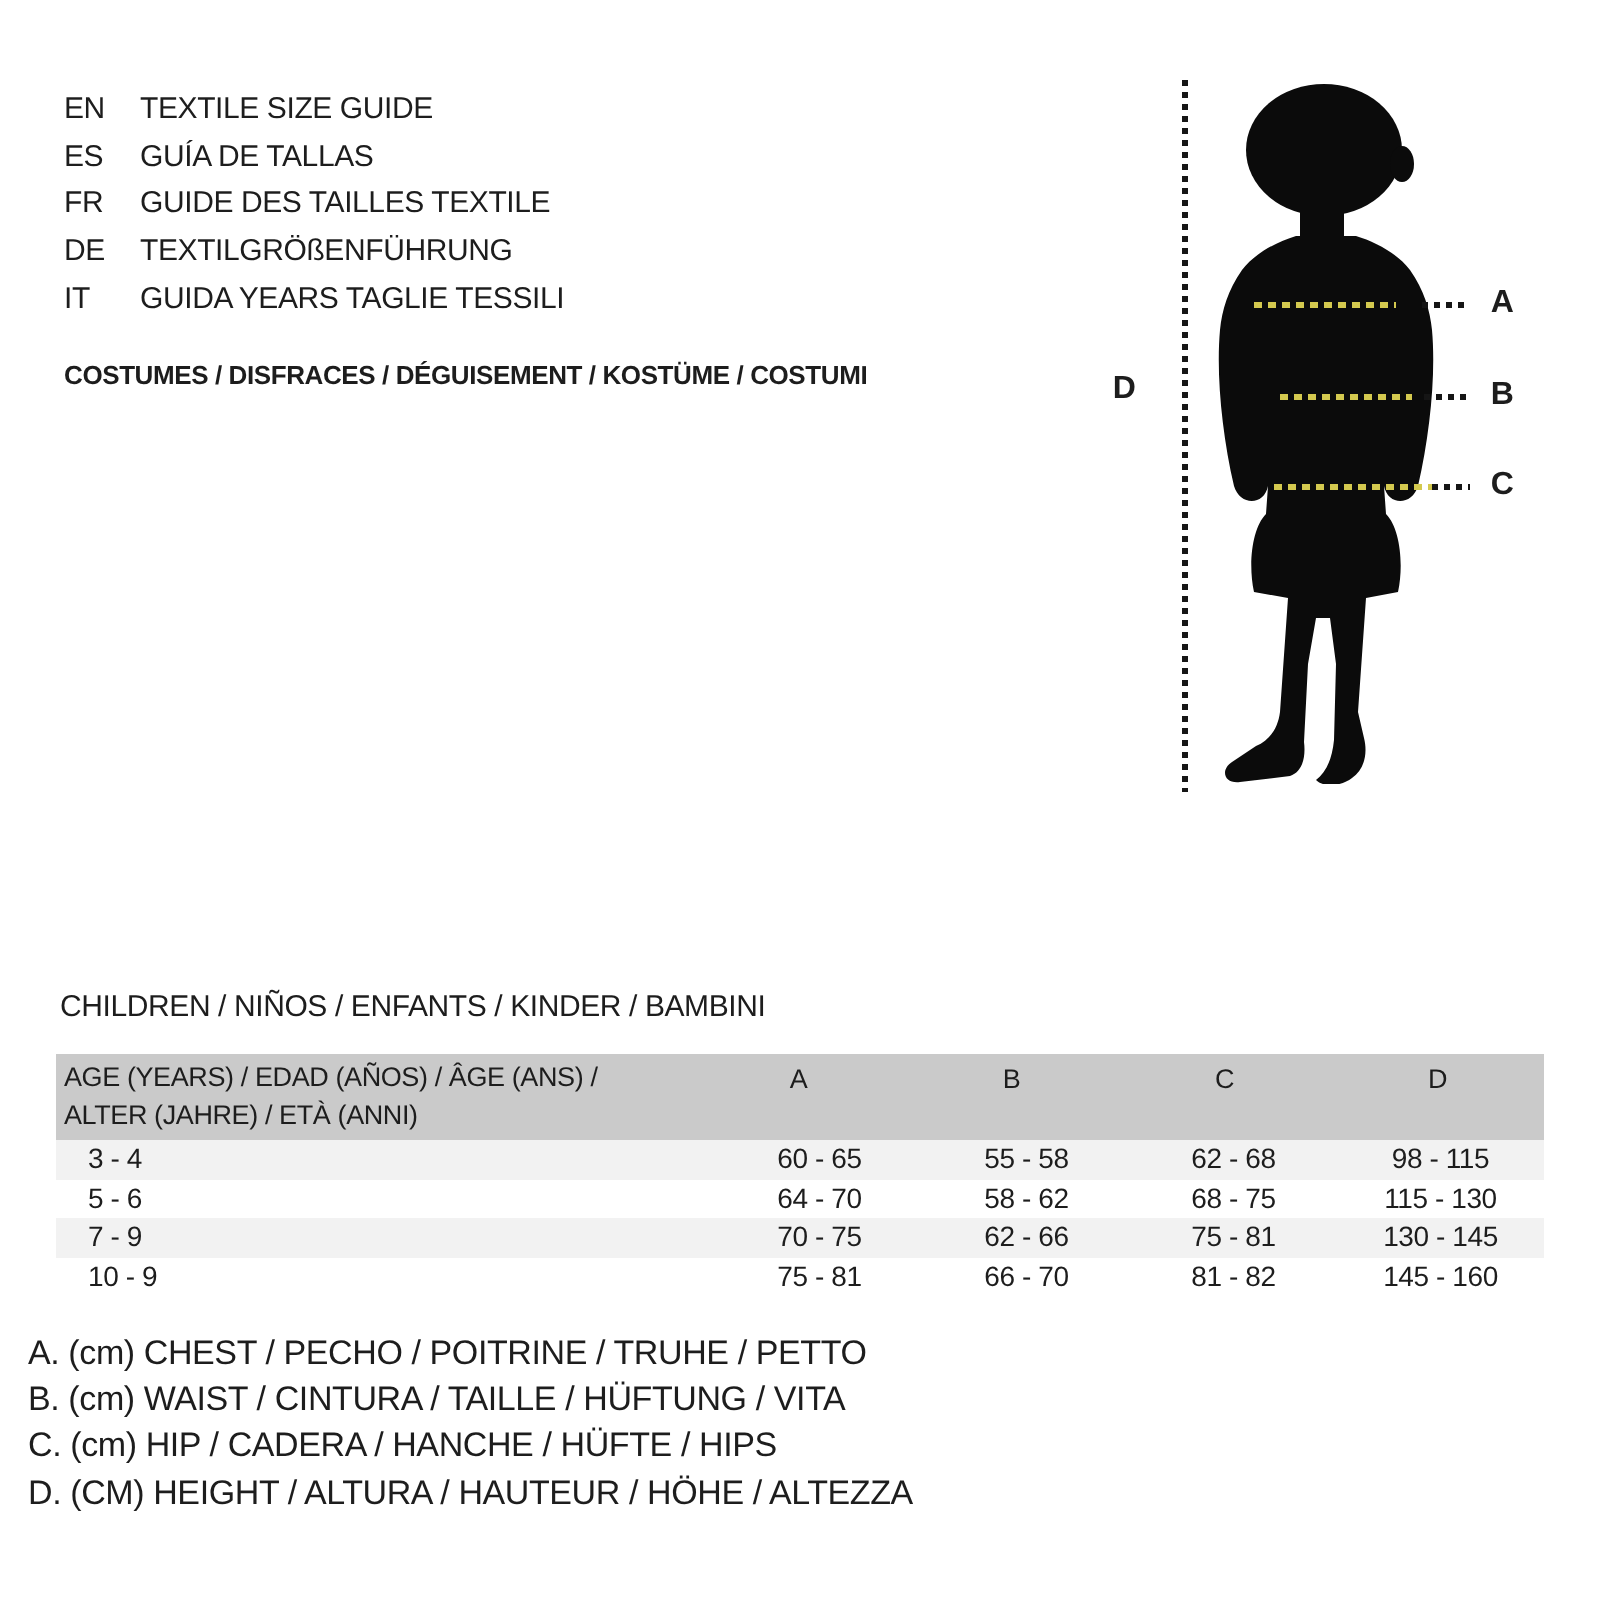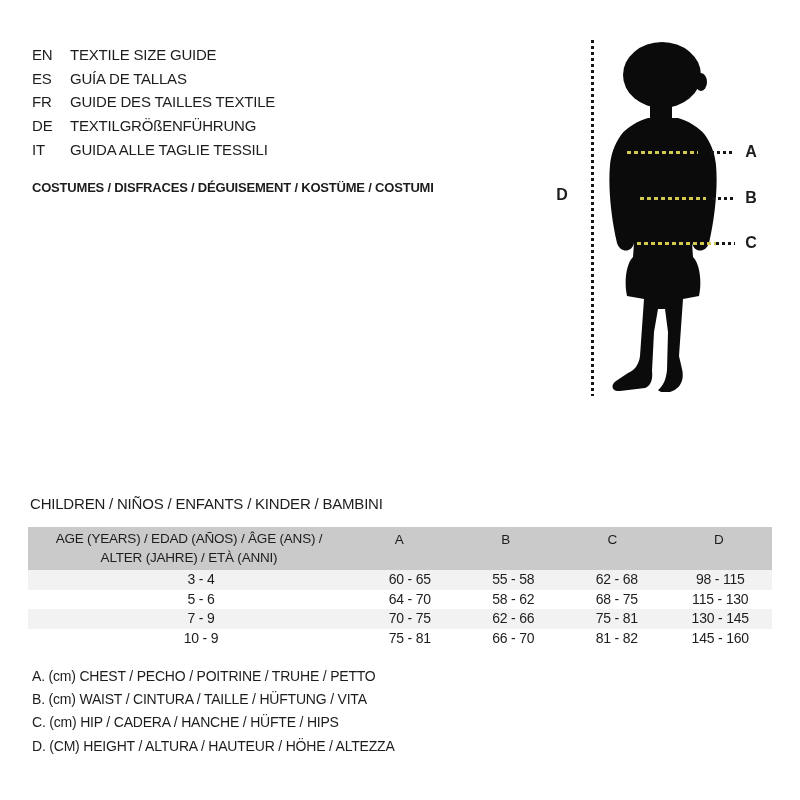--- a/index.html
+++ b/index.html
@@ -32,28 +32,28 @@
   .m-a .dash-k{left:161px;width:23px;}
   .m-b .dash-k{left:162px;width:22px;}
   .m-c .dash-k{left:166px;width:19px;}
   .m-label{position:absolute;left:192px;top:0;width:18px;text-align:center;
     font-weight:bold;font-size:16px;}
   
   .table-title{position:absolute;left:30px;top:495px;font-size:15px;}
   .size-table{position:absolute;left:28px;top:527px;width:744px;font-size:14px;}
   .thead{display:flex;background:var(--header-bg,#cacaca);min-height:41px;
     font-size:13.5px;line-height:18.5px;}
-  .c-age{flex:0 0 318px;padding:3px 0 3px 4px;box-sizing:border-box;text-align:center;}
+  .c-age{flex:0 0 318px;padding:3px 0 3px 4px;box-sizing:border-box;text-align:left;}
   .c-val{flex:1 1 0;text-align:center;}
   .thead .c-val{padding-top:4px;}
   .trow{display:flex;height:19.7px;line-height:19.7px;}
   .trow:nth-child(even){background:var(--row-alt-bg,#f2f2f2);}
   .trow .c-age{padding:0 0 0 4px;margin-left:12px;}
   
-  .legend{position:absolute;left:32px;top:665px;font-size:14px;line-height:23.2px;}
+  .legend{position:absolute;left:14px;top:665px;font-size:17px;line-height:23.2px;}
 </style>
 </head>
 <body>
 
 <div class="page">
 
   <div class="lang-list">
     <div class="lang-row">
       <span class="lang-code">EN</span>
       <span class="lang-text">TEXTILE SIZE GUIDE</span>
@@ -65,21 +65,21 @@
     <div class="lang-row">
       <span class="lang-code">FR</span>
       <span class="lang-text">GUIDE DES TAILLES TEXTILE</span>
     </div>
     <div class="lang-row">
       <span class="lang-code">DE</span>
       <span class="lang-text">TEXTILGRÖßENFÜHRUNG</span>
     </div>
     <div class="lang-row">
       <span class="lang-code">IT</span>
-      <span class="lang-text">GUIDA ALLE TAGLIE TESSILI</span>
+      <span class="lang-text">GUIDA YEARS TAGLIE TESSILI</span>
     </div>
   </div>
 
   <div class="category-heading">COSTUMES / DISFRACES / DÉGUISEMENT / KOSTÜME / COSTUMI</div>
 
   <div class="figure-area">
     <div class="d-line"></div>
     <div class="d-label">D</div>
 
     <svg class="silhouette" viewBox="0 0 110 350">

